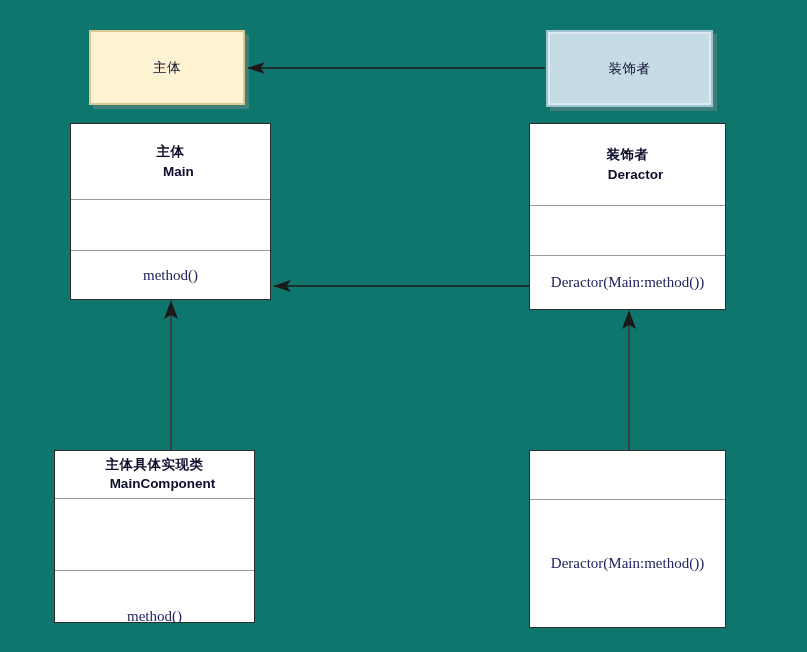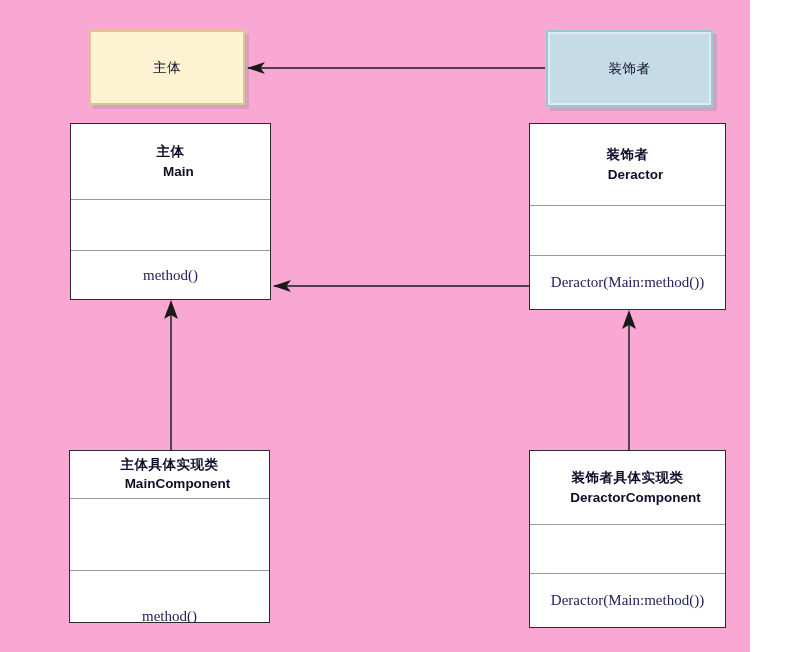--- a/index.html
+++ b/index.html
@@ -6,23 +6,23 @@
     margin: 0;
     padding: 0;
     background: #ffffff;
   }
   body {
     font-family: "Liberation Sans", "DejaVu Sans", sans-serif;
     color: #1a1a3a;
   }
   #canvas {
     position: relative;
-    width: 750px;
+    width: 807px;
     height: 652px;
-    background: #f9a8d4;
+    background: #0f766e;
     overflow: hidden;
   }
 
   
   .hdr-box {
     position: absolute;
     box-sizing: border-box;
     display: flex;
     align-items: center;
     justify-content: center;
@@ -157,34 +157,30 @@
     <div class="sect ops" style="flex:1 1 auto;">Deractor(Main:method())</div>
   </div>
 
   <div class="conn" style="left:271px; top:270px; width:259px; height:32px;">
     <svg width="259" height="32" viewBox="0 0 259 32">
       <line x1="258" y1="16" x2="3" y2="16" stroke="#1a1a1a" stroke-width="1.6"></line>
       <path d="M 2 16 L 20 10 L 15.5 16 L 20 22 Z" fill="#1a1a1a"></path>
     </svg>
   </div>
 
-  <div class="uml" id="uml-main-component" style="left:69px; top:450px; width:201px; height:173px;gap:40px;">
+  <div class="uml" id="uml-main-component" style="left:54px; top:450px; width:201px; height:173px;gap:40px;">
     <div class="sect title divided" style="height:72px;">
       <span class="cn">主体具体实现类</span>
       <span class="en">MainComponent</span>
     </div>
     <div class="sect attrs divided" style="height:48px;"></div>
     <div class="sect ops" style="flex:1 1 auto;">method()</div>
   </div>
 
   <div class="uml" id="uml-deractor-component" style="left:529px; top:450px; width:197px; height:178px;">
-    <div class="sect title divided" style="height:74px;">
-      <span class="cn">装饰者具体实现类</span>
-      <span class="en">DeractorComponent</span>
-    </div>
     <div class="sect attrs divided" style="height:49px;"></div>
     <div class="sect ops" style="flex:1 1 auto;">Deractor(Main:method())</div>
   </div>
 
   <div class="conn" style="left:155px; top:299px; width:32px; height:152px;">
     <svg width="32" height="152" viewBox="0 0 32 152">
       <line x1="16" y1="151" x2="16" y2="6" stroke="#3a3a3a" stroke-width="1.8"></line>
       <path d="M 16 1 L 9 20 L 16 16 L 23 20 Z" fill="#1a1a1a"></path>
     </svg>
   </div>

